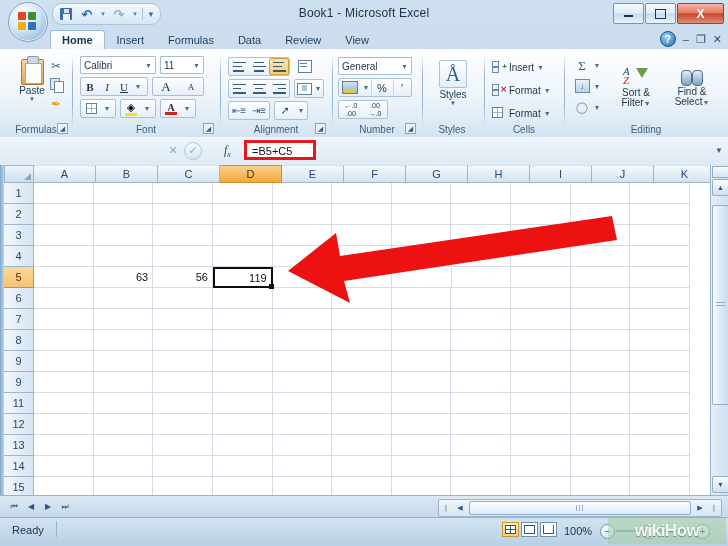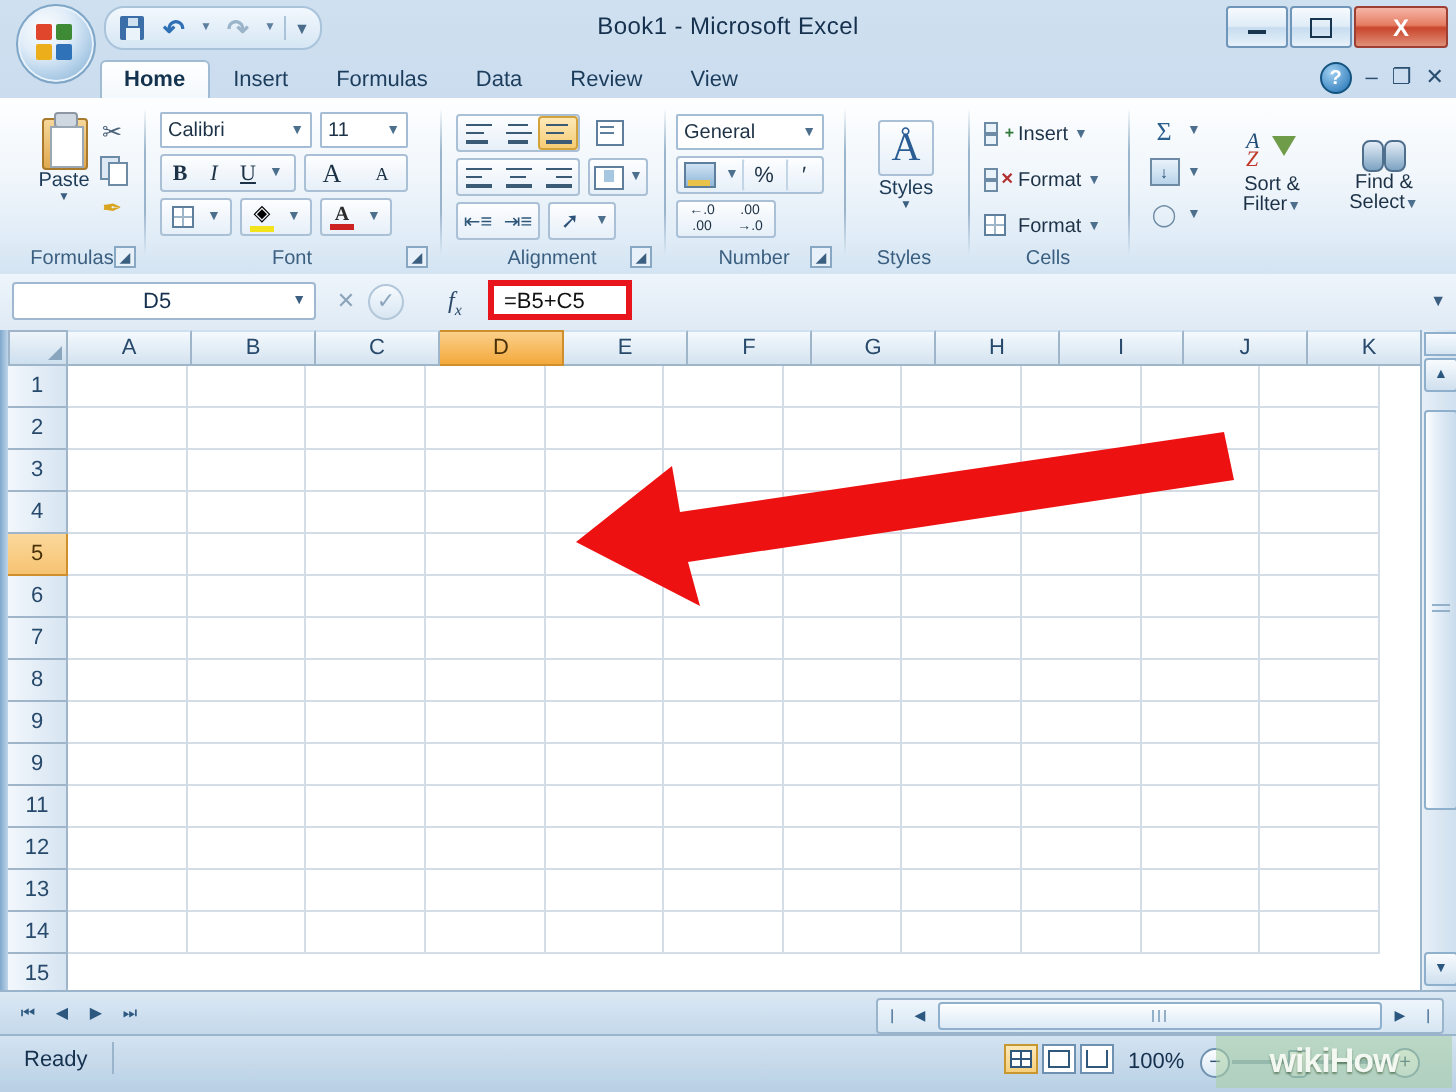--- a/index.html
+++ b/index.html
@@ -716,28 +716,25 @@
         <span class="binoc">
             <i></i>
             <i></i>
           </span>
         <span class="two-lbl">
           <span>Find &amp;</span><br>
           <span>Select</span><span class="cc">▼</span>
         </span>
       </div>
 
+      <div class="grp-label">Editing</div>
     </div>
   </div>
 
   <div class="fbar">
-    <div class="namebox">
-      <span class="namebox-val">D5</span>
-      <span class="nb-car">▼</span>
-    </div>
     <div class="fb-btns">
       <div class="rbtn">✕</div>
       <div class="rbtn round">✓</div>
     </div>
     <div class="fx"><i>f</i><sub>x</sub></div>
     <div class="formula-wrap">
       <div class="formula-hl"></div>
       <div class="formula-val">=B5+C5</div>
     </div>
     <div class="fbar-car">▼</div>
@@ -827,20 +824,33 @@
           <div class="cl"></div>
           <div class="cl"></div>
           <div class="cl"></div>
           <div class="cl"></div>
           <div class="cl"></div>
           <div class="cl"></div>
           <div class="cl"></div>
           <div class="cl"></div>
         </div>
       <div class="crow">
+        <div class="cl"></div>
+        <div class="cl">63</div>
+        <div class="cl">56</div>
+        <div class="cl active">119</div>
+        <div class="cl"></div>
+          <div class="cl"></div>
+          <div class="cl"></div>
+          <div class="cl"></div>
+          <div class="cl"></div>
+          <div class="cl"></div>
+          <div class="cl"></div>
+      </div>
+      <div class="crow">
           <div class="cl"></div>
           <div class="cl"></div>
           <div class="cl"></div>
           <div class="cl"></div>
           <div class="cl"></div>
           <div class="cl"></div>
           <div class="cl"></div>
           <div class="cl"></div>
           <div class="cl"></div>
           <div class="cl"></div>

